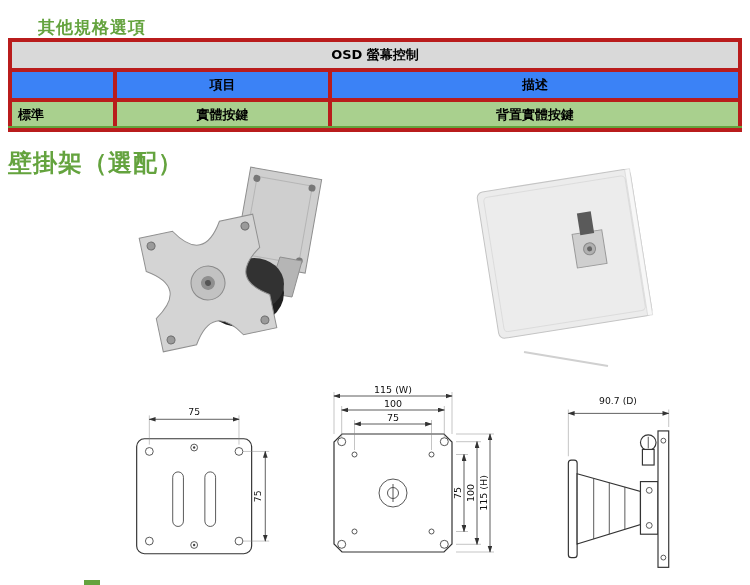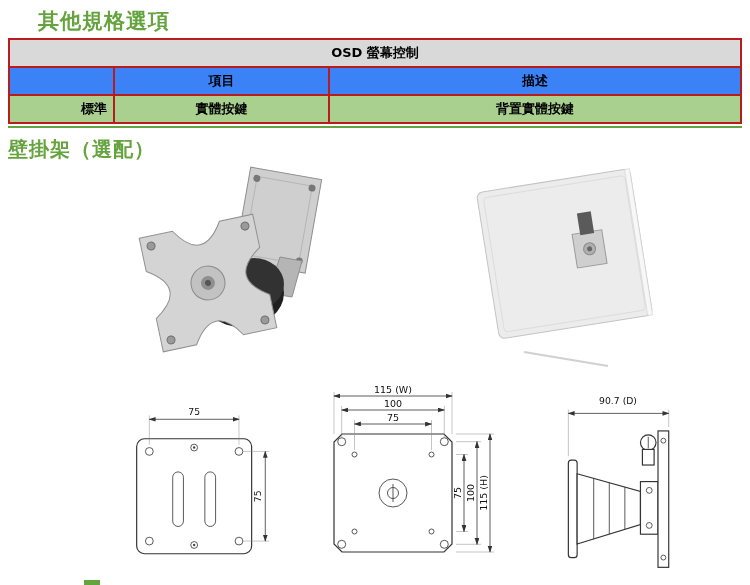--- a/index.html
+++ b/index.html
@@ -1,28 +1,28 @@
 <!DOCTYPE html>
 <html><head>
 <meta charset="utf-8">
 <style>
   html,body{margin:0;padding:0;background:#fff;}
   body{font-family:"DejaVu Sans","Liberation Sans",sans-serif;color:#000;}
   .page{position:relative;width:750px;height:585px;background:#fff;overflow:hidden;}
 
   .sec-title{position:absolute;margin:0;color:#64a33e;font-weight:bold;letter-spacing:1px;}
-  .t1{left:38px;top:7px;font-size:21px;font-family:Liberation Mono, monospace;}
-  .t2{left:8px;top:136px;font-size:20px;}
+  .t1{left:38px;top:16px;font-size:17px;font-family:Liberation Mono, monospace;}
+  .t2{left:8px;top:147px;font-size:24px;}
 
   table.spec{position:absolute;left:8px;top:38px;width:734px;border-collapse:collapse;table-layout:fixed;}
-  table.spec td{border:2px solid #b91c1c;font-size:13px;font-weight:bold;padding:4px 6px;height:18px;overflow:hidden;}
+  table.spec td{border:4px solid #b91c1c;font-size:13px;font-weight:bold;padding:4px 6px;height:18px;overflow:hidden;}
   tr.r-title td{background:#d9d9d9;text-align:center;}
   tr.r-head td{background:#3b82f6;text-align:center;}
   tr.r-data td{background:#a9d08e;text-align:center;}
-  tr.r-data td.c1{text-align:right;}
+  tr.r-data td.c1{text-align:left;}
 
   .divider{position:absolute;left:8px;top:126px;width:734px;height:2px;background:#64a33e;}
   .crop-mark{position:absolute;left:84px;top:580px;width:16px;height:5px;background:#64a33e;}
 
   .ph,.dw{position:absolute;}
   .ph1{left:130px;top:165px;}
   .ph2{left:458px;top:160px;}
   .dw1{left:115px;top:392px;}
   .dw2{left:320px;top:384px;}
   .dw3{left:545px;top:390px;}

